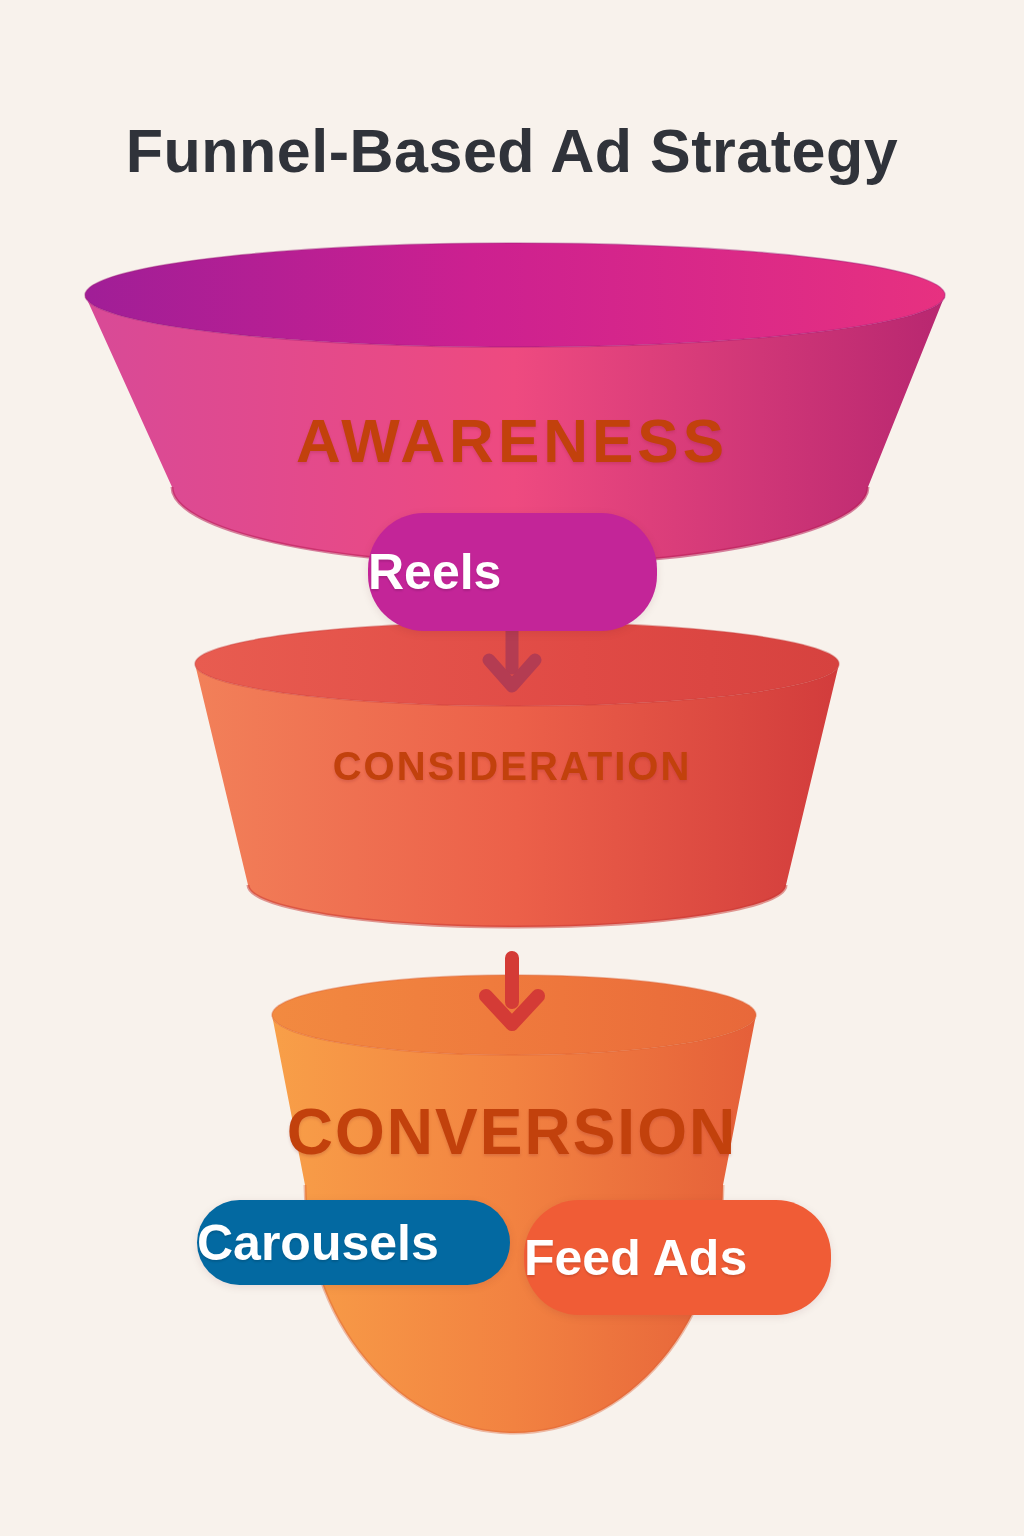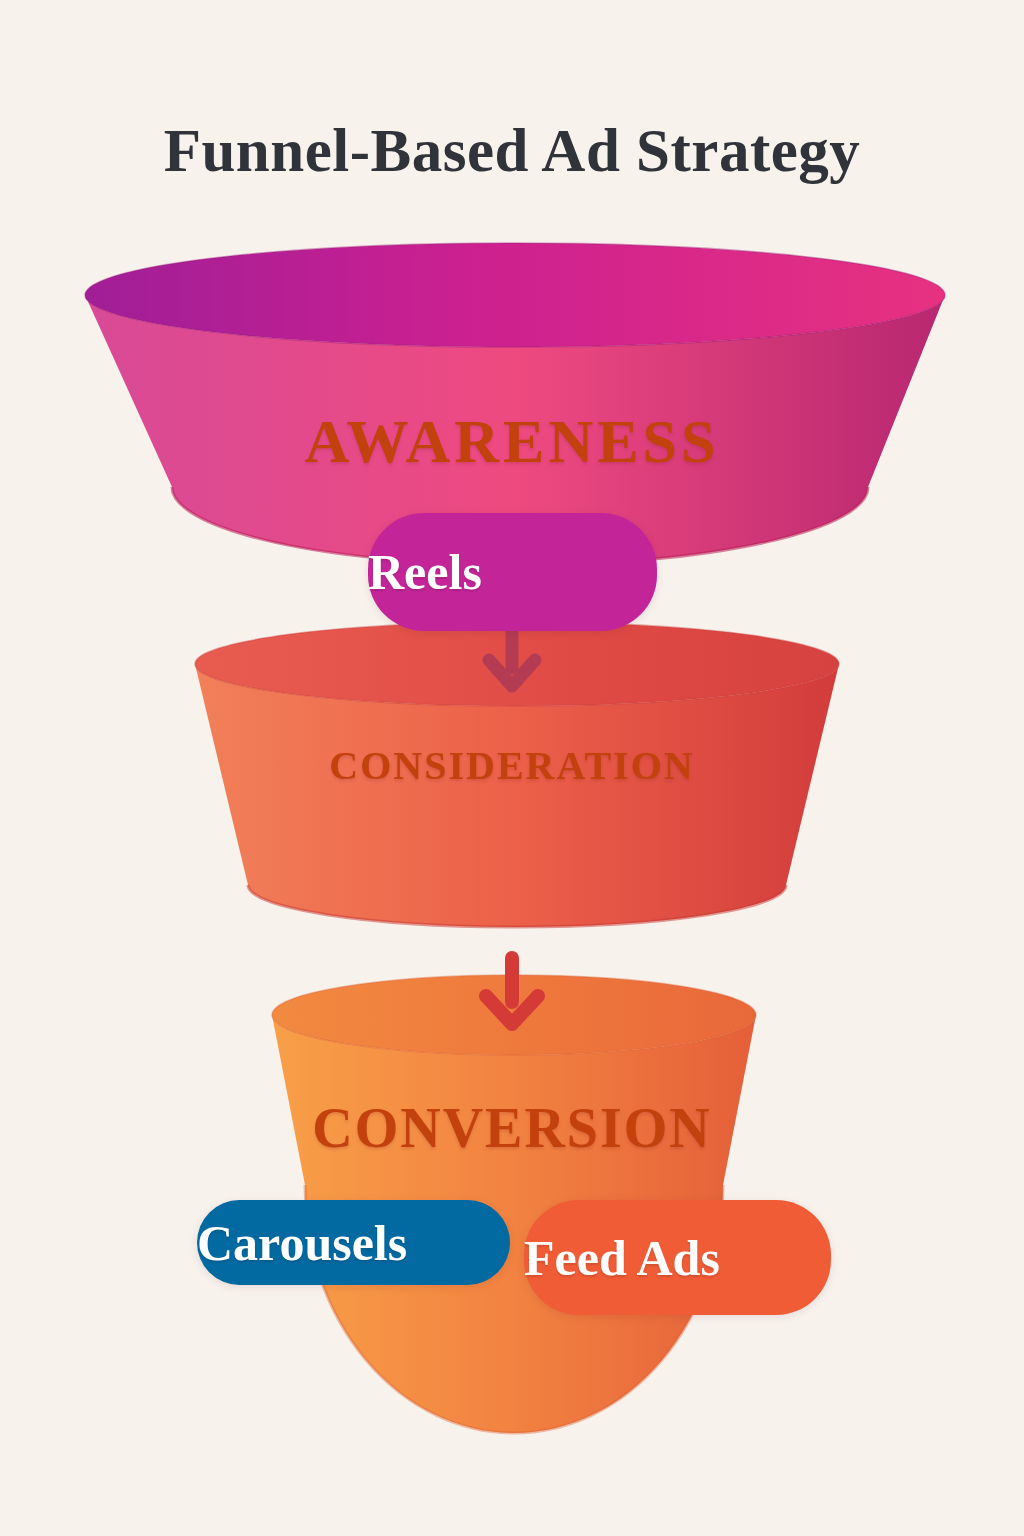--- a/index.html
+++ b/index.html
@@ -8,21 +8,20 @@
     background: #f8f2ec;
     font-family: "Liberation Sans", sans-serif;
   }
   .canvas {
     position: relative;
     width: 1024px;
     height: 1536px;
     margin: 0 auto;
     background: #f8f2ec;
     overflow: hidden;
-    font-family: Liberation Serif, serif;
   }
   .art {
     position: absolute;
     left: 0; top: 0;
     width: 1024px;
     height: 1536px;
     display: block;
   }
   .title {
     position: absolute;
@@ -40,21 +39,21 @@
     left: 0;
     width: 100%;
     text-align: center;
     color: #c2410c;
     font-weight: 700;
     line-height: 1;
     text-shadow: 0 2px 3px rgba(120, 20, 40, 0.18);
   }
   .label-awareness      { top: 410px;  font-size: 62px; letter-spacing: 4px; }
   .label-consideration  { top: 746px;  font-size: 40px; letter-spacing: 2px; }
-  .label-conversion     { top: 1100px; font-size: 56px; letter-spacing: 2px; }
+  .label-conversion     { top: 1100px; font-size: 64px; letter-spacing: 2px; }
   .pill {
     position: absolute;
     display: flex;
     align-items: center;
     justify-content: flex-start;
     color: #ffffff;
     font-weight: 700;
     font-size: 50px;
     line-height: 1;
     box-shadow: 0 2px 8px rgba(80, 10, 40, 0.10);

